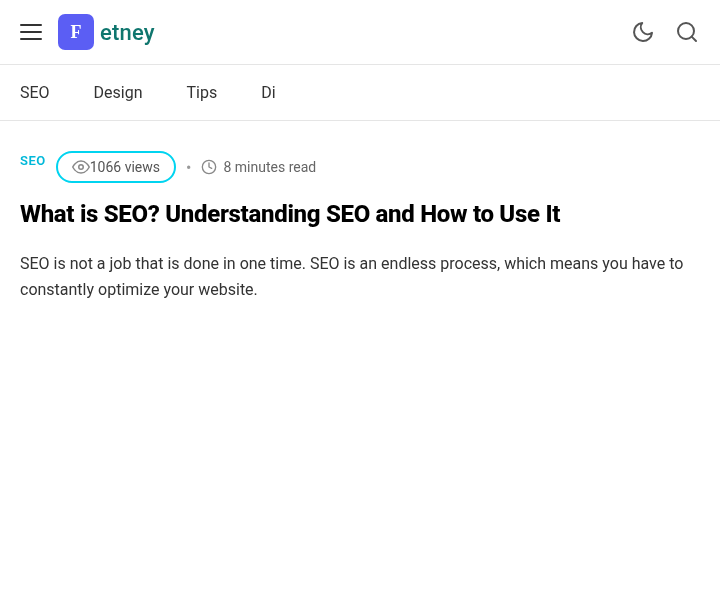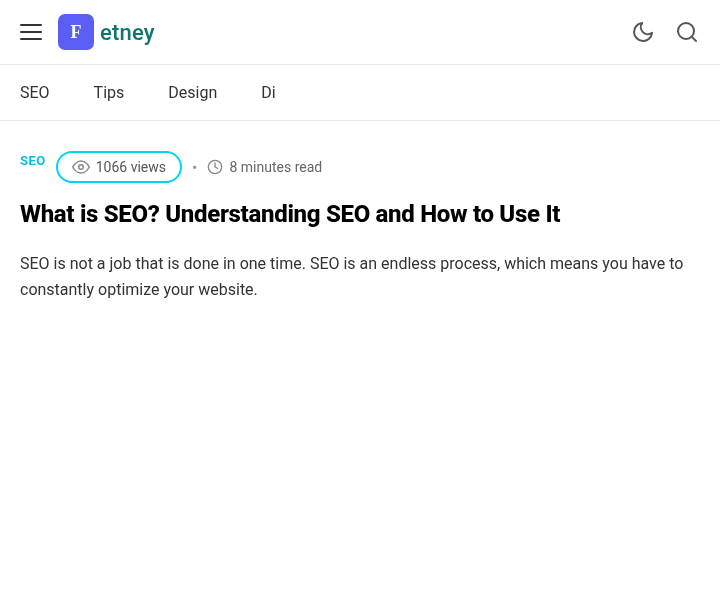--- a/index.html
+++ b/index.html
@@ -143,21 +143,20 @@
       display: flex;
       align-items: center;
       gap: 10px;
       margin-bottom: 16px;
       flex-wrap: wrap;
     }
 
     .views-badge {
       display: inline-flex;
       align-items: center;
-      gap: 6px;
       background: transparent;
       border: 2.5px solid #00d4f0;
       border-radius: 22px;
       padding: 5px 14px;
       font-size: 14px;
       color: #555;
       position: relative;
     }
 
     .eye-icon-svg {
@@ -234,22 +233,22 @@
       <svg width="24" height="24" viewBox="0 0 24 24" fill="none" stroke="currentColor" stroke-width="2" stroke-linecap="round" stroke-linejoin="round">
         <circle cx="11" cy="11" r="8"></circle>
         <line x1="21" y1="21" x2="16.65" y2="16.65"></line>
       </svg>
     </div>
   </div>
 </header>
 
 <nav class="nav-bar">
   <div class="nav-item">SEO</div>
+  <div class="nav-item">Design</div>
   <div class="nav-item">Tips</div>
-  <div class="nav-item">Design</div>
   <div class="nav-item">Di</div>
 </nav>
 
 <section class="article-section">
   <div class="meta-row">
     <span class="article-category">SEO</span>
     <div class="views-badge highlight-box">
       <svg class="eye-icon-svg" viewBox="0 0 24 24" fill="none" stroke="currentColor" stroke-width="2" stroke-linecap="round" stroke-linejoin="round">
         <path d="M1 12s4-8 11-8 11 8 11 8-4 8-11 8-11-8-11-8z"></path>
         <circle cx="12" cy="12" r="3"></circle>

